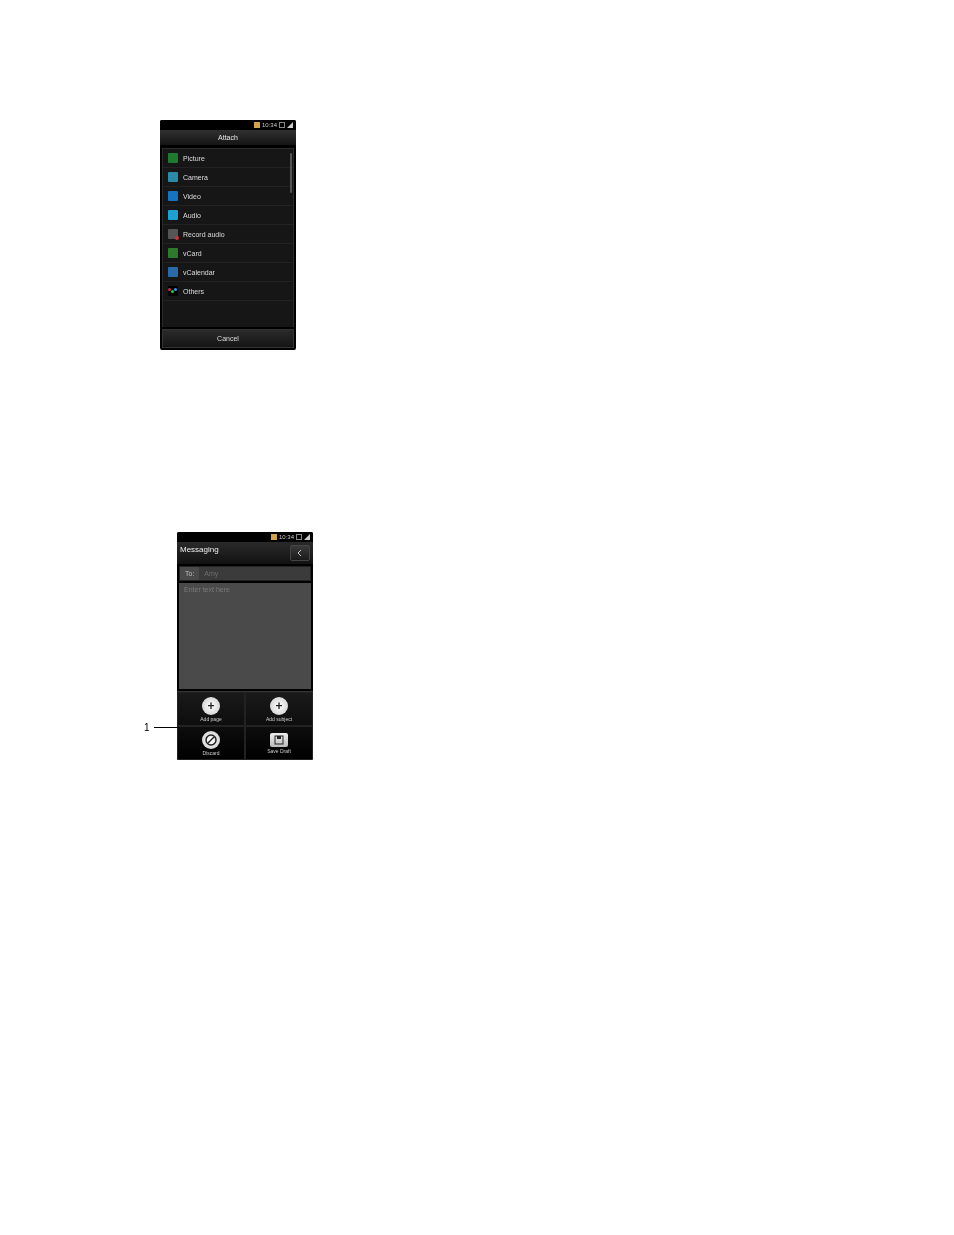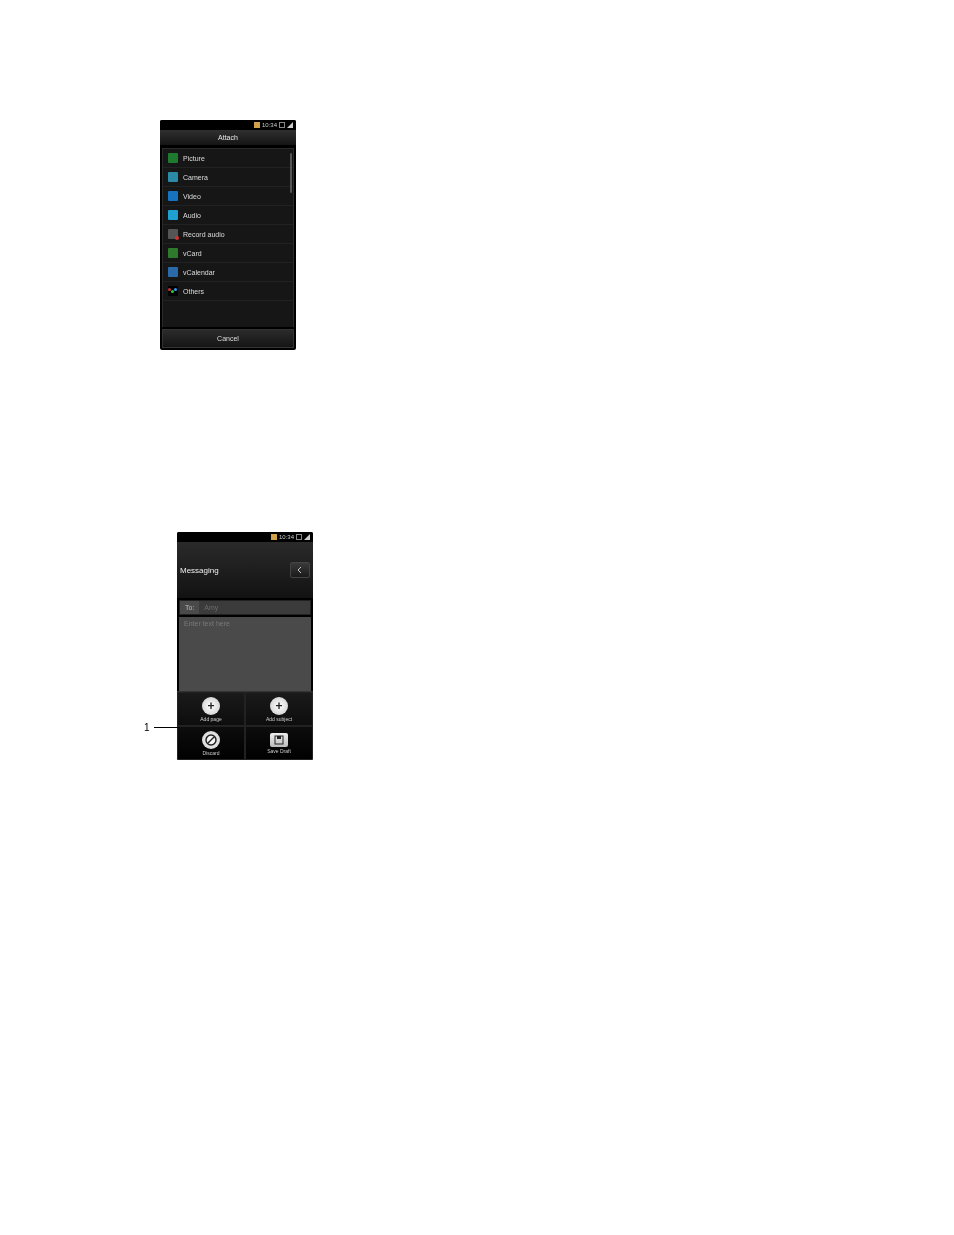--- a/index.html
+++ b/index.html
@@ -101,23 +101,23 @@
     width: 136px;
     height: 228px;
     background: #000;
     border-radius: 2px;
     overflow: hidden;
     color: #ddd;
     font-size: 7px;
   }
   .msg-header {
     display: flex;
-    align-items: center;
+    align-items: flex-start;
     background: linear-gradient(#2a2a2a,#121212);
-    padding: 20px 3px;
+    padding: 3px 3px;
   }
   .msg-title { flex:1; color:#eee; font-size:8px; }
   .back-btn {
     width: 18px; height: 14px;
     background: linear-gradient(#3a3a3a,#1a1a1a);
     border: 1px solid #444;
     border-radius: 2px;
     display:flex; align-items:center; justify-content:center;
     color:#ccc;
   }

